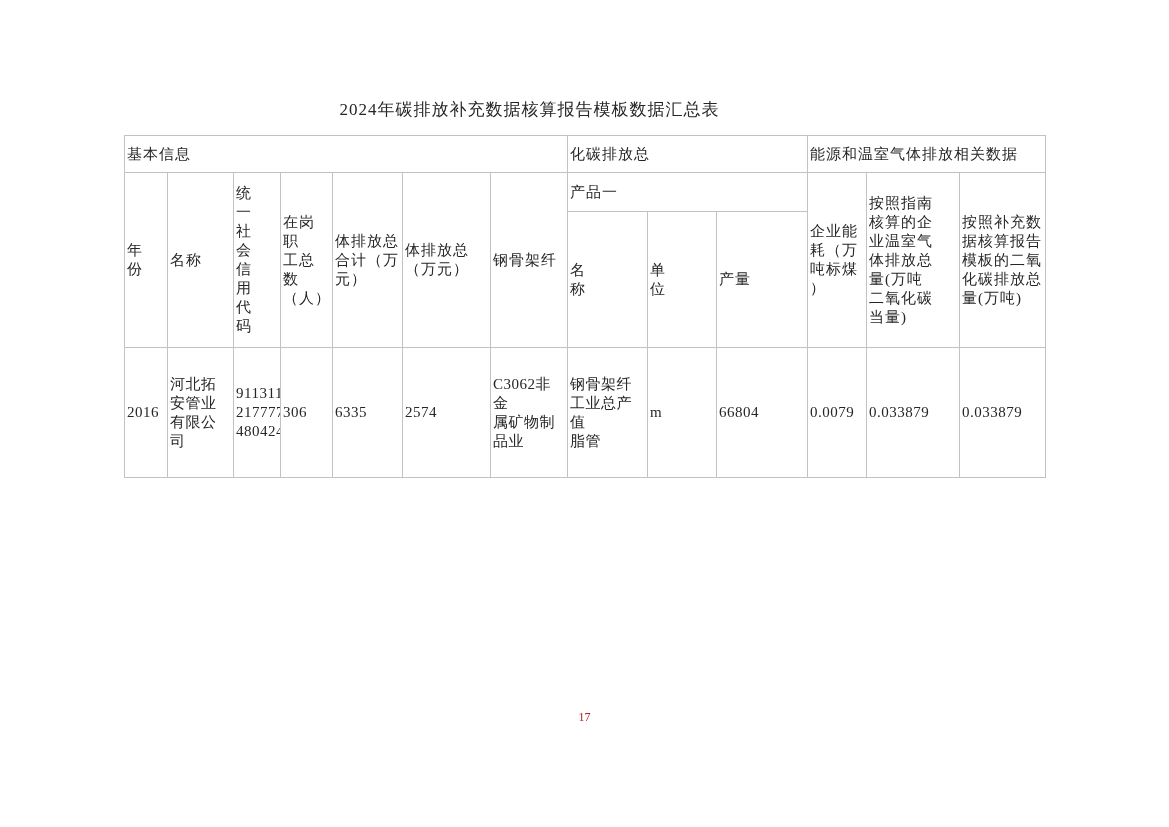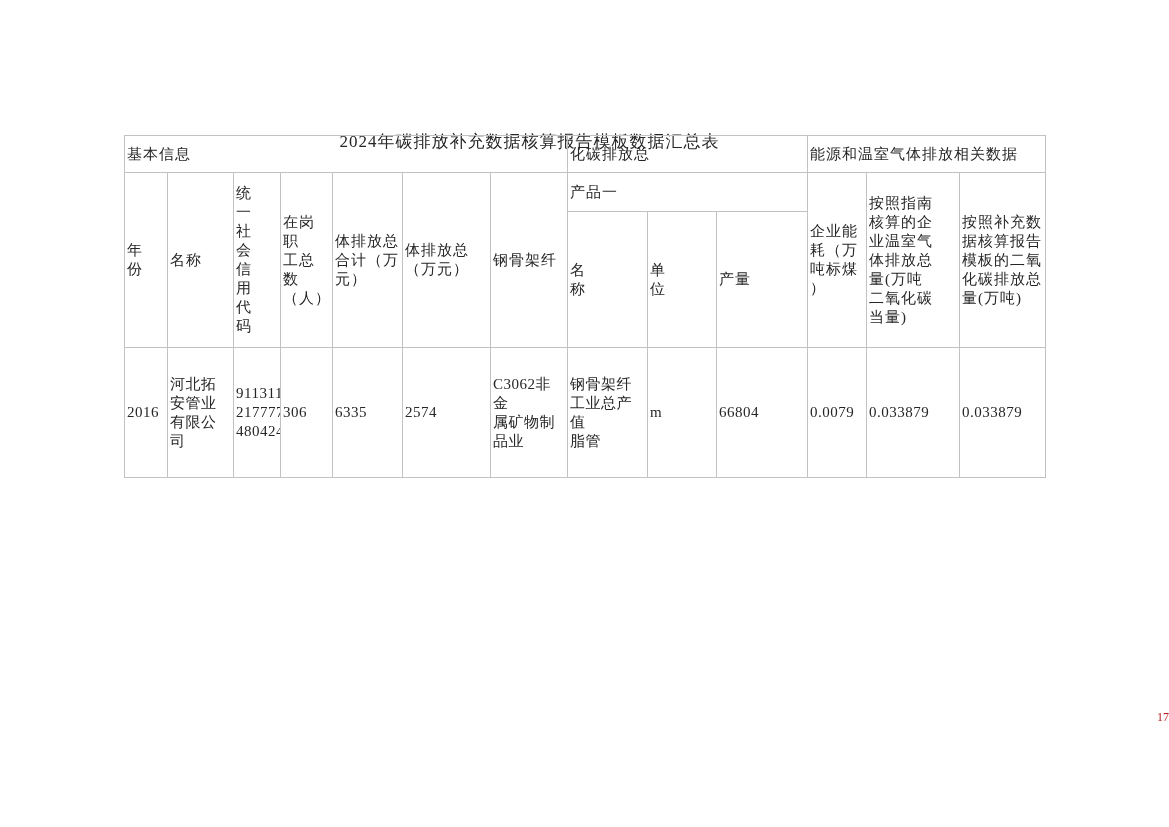--- a/index.html
+++ b/index.html
@@ -15,21 +15,20 @@
     height: 827px;
     background: #ffffff;
     overflow: hidden;
   }
   .title-row {
     position: absolute;
     top: 98px;
     left: 0;
     width: 1149px;
     text-align: center;
-    margin-top: 32px;
   }
   .title-row .title-text {
     position: relative;
     left: -45px;
     font-size: 17px;
     letter-spacing: 1px;
     white-space: nowrap;
   }
   table.summary {
     position: absolute;
@@ -55,21 +54,21 @@
   table.summary td { letter-spacing: 0.5px; }
   tr.r1 { height: 37px; }
   tr.r2 { height: 39px; }
   tr.r3 { height: 136px; }
   tr.r4 { height: 130px; }
   .page-number {
     position: absolute;
     top: 710px;
     left: 0;
     width: 1169px;
-    text-align: right;
+    text-align: center;
     font-size: 12px;
     color: #b91c1c;
   }
 </style>
 </head>
 <body>
 
 <div class="page">
 
   <div class="title-row">

